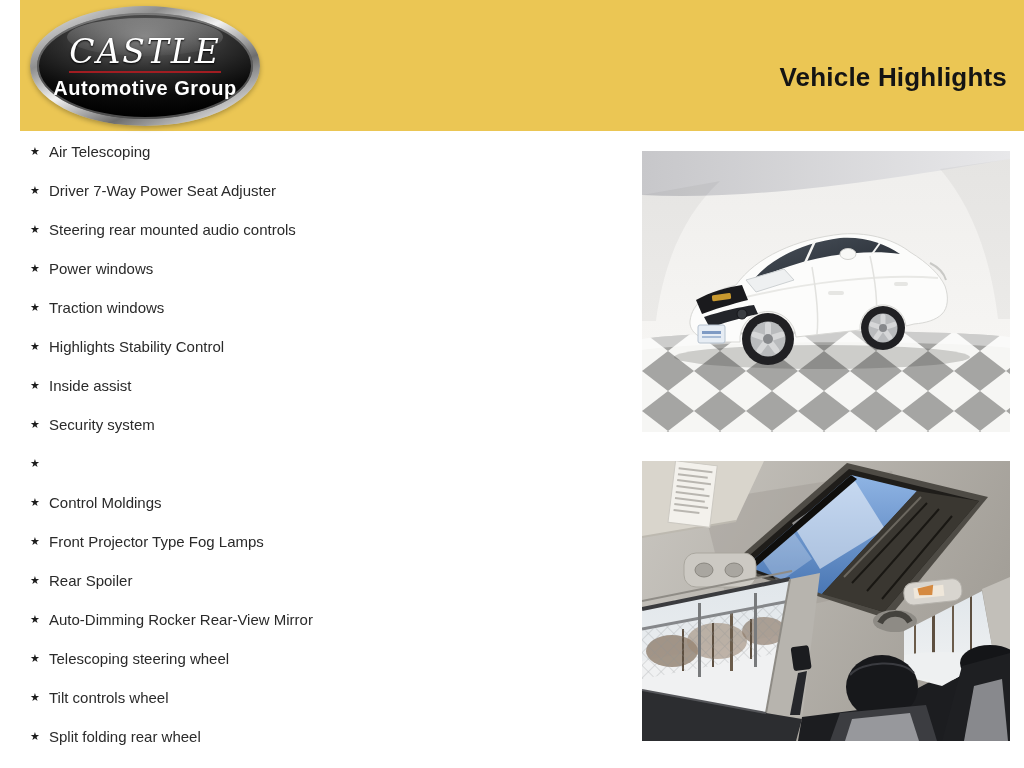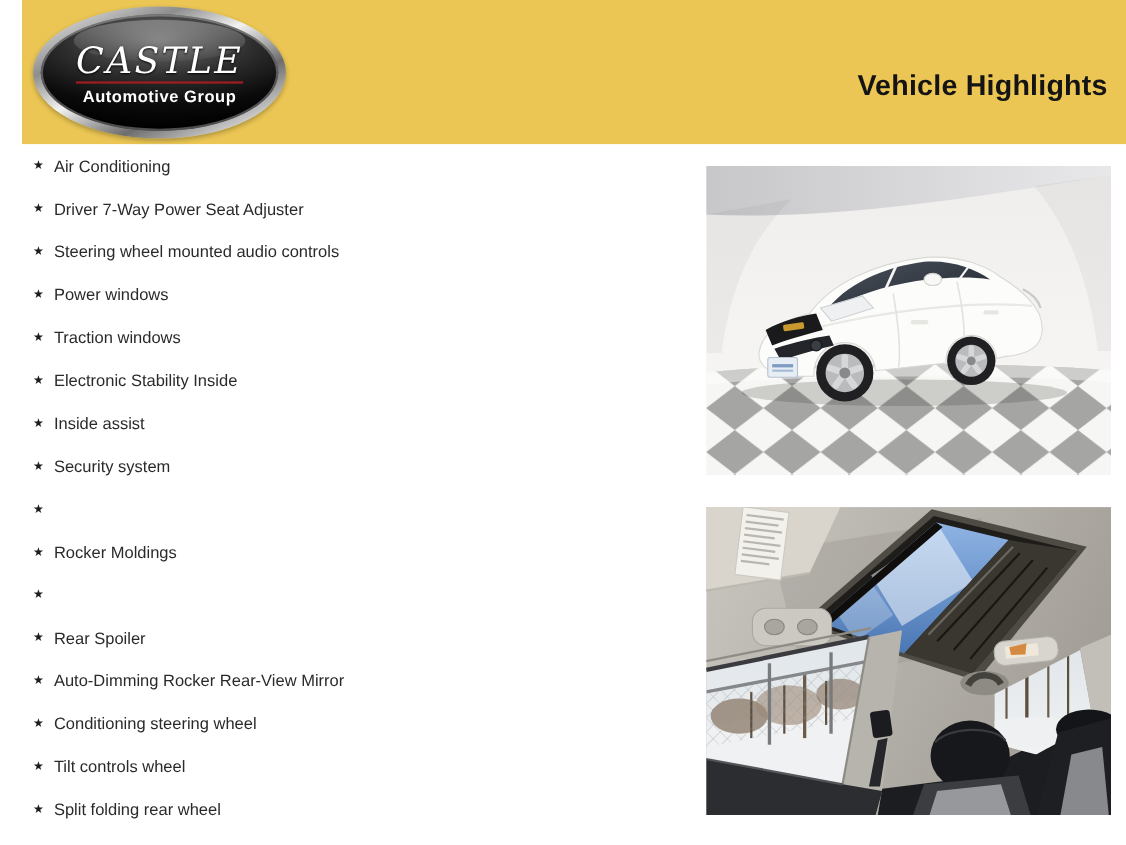--- a/index.html
+++ b/index.html
@@ -16,21 +16,21 @@
         box-shadow:0 2px 5px rgba(0,0,0,.28);display:flex;align-items:center;justify-content:center;}
   .logo-badge{width:216px;height:106px;border-radius:50%;position:relative;overflow:hidden;
         background:radial-gradient(ellipse 95% 75% at 50% 22%, #707070 0%, #2e2e2e 42%, #0b0b0b 74%, #000 100%);
         display:flex;flex-direction:column;align-items:center;justify-content:center;
         box-shadow:inset 0 0 0 2px rgba(220,220,220,.35);}
   .logo-badge::before{content:"";position:absolute;left:14%;top:5%;width:72%;height:36%;border-radius:50%;
         background:linear-gradient(rgba(255,255,255,.28),rgba(255,255,255,.03));}
   .logo-brand{font-family:"DejaVu Serif",serif;font-style:italic;font-size:33px;line-height:1;color:#fff;
         letter-spacing:2px;margin-top:2px;text-shadow:0 1px 2px #000;position:relative;}
   .logo-underline{width:152px;height:2px;background:#A11D22;margin:3px 0 4px;position:relative;}
-  .logo-tagline{font-weight:bold;font-size:15px;color:#fff;letter-spacing:.5px;position:relative;}
+  .logo-tagline{font-weight:bold;font-size:20px;color:#fff;letter-spacing:.5px;position:relative;}
 
   
   .features{position:absolute;left:0;top:132px;margin:0;padding:0;list-style:none;width:600px;}
   .features li{height:39px;display:flex;align-items:center;padding-left:10px;color:#2a2a2a;font-size:15px;}
   .star{width:19px;font-size:11px;color:#1c1c1c;flex:none;line-height:1;}
 
   
   .photo{position:absolute;left:622px;margin:0;}
   .photo svg{display:block;width:100%;height:100%;}
   .photo-1{top:151px;width:368px;height:281px;}
@@ -48,71 +48,72 @@
         <div class="logo-underline" style="background: rgb(161, 29, 34);"></div>
         <div class="logo-tagline">Automotive Group</div>
       </div>
     </div>
     <h1 class="title" style="color: rgb(20, 20, 20);">Vehicle Highlights</h1>
   </header>
 
   <ul class="features" id="feature-list" style="color: rgb(42, 42, 42);">
       <li>
         <span class="star">★</span>
-        <span>Air Conditioning</span>
+        <span>Air Telescoping</span>
       </li>
       <li>
         <span class="star">★</span>
         <span>Driver 7-Way Power Seat Adjuster</span>
       </li>
       <li>
         <span class="star">★</span>
-        <span>Steering wheel mounted audio controls</span>
+        <span>Steering rear mounted audio controls</span>
       </li>
       <li>
         <span class="star">★</span>
         <span>Power windows</span>
       </li>
       <li>
         <span class="star">★</span>
         <span>Traction windows</span>
       </li>
       <li>
         <span class="star">★</span>
-        <span>Electronic Stability Inside</span>
+        <span>Highlights Stability Control</span>
       </li>
       <li>
         <span class="star">★</span>
         <span>Inside assist</span>
       </li>
       <li>
         <span class="star">★</span>
         <span>Security system</span>
       </li>
       <li>
         <span class="star">★</span>
       </li>
       <li>
         <span class="star">★</span>
-        <span>Rocker Moldings</span>
-      </li>
-      <li>
-        <span class="star">★</span>
+        <span>Control Moldings</span>
+      </li>
+      <li>
+        <span class="star">★</span>
+        <span>Front Projector Type Fog Lamps</span>
       </li>
       <li>
         <span class="star">★</span>
         <span>Rear Spoiler</span>
       </li>
       <li>
         <span class="star">★</span>
         <span>Auto-Dimming Rocker Rear-View Mirror</span>
       </li>
       <li>
         <span class="star">★</span>
-        <span>Conditioning steering wheel</span>
+        <span>Telescoping steering wheel</span>
       </li>
       <li>
         <span class="star">★</span>
         <span>Tilt controls wheel</span>
       </li>
       <li>
         <span class="star">★</span>
         <span>Split folding rear wheel</span>
       </li>
     </ul>

